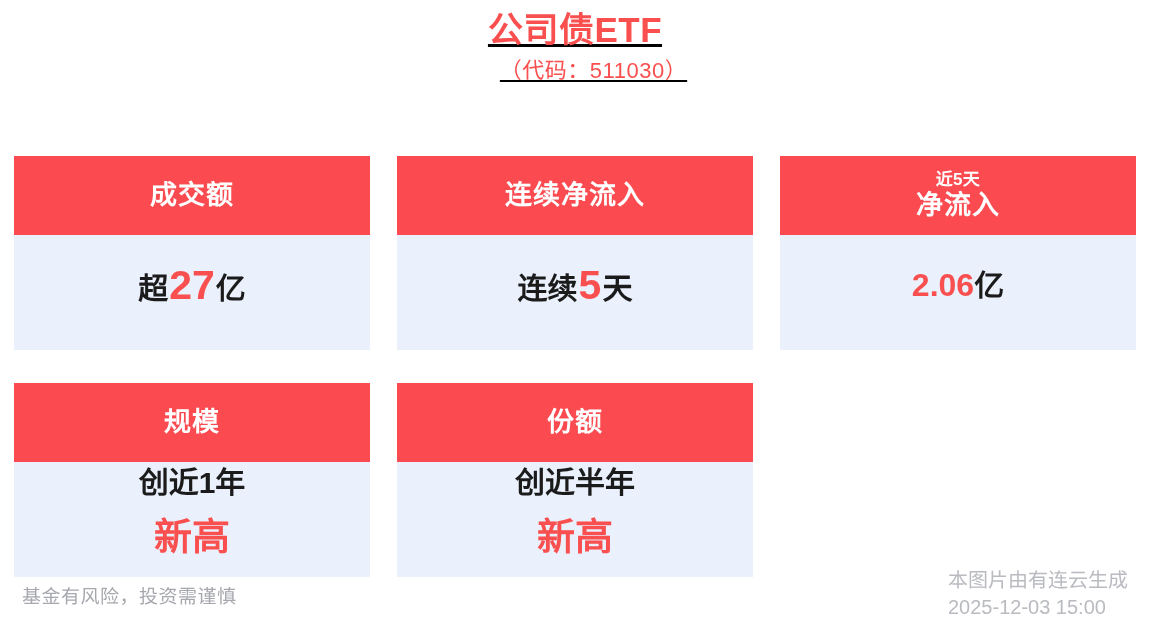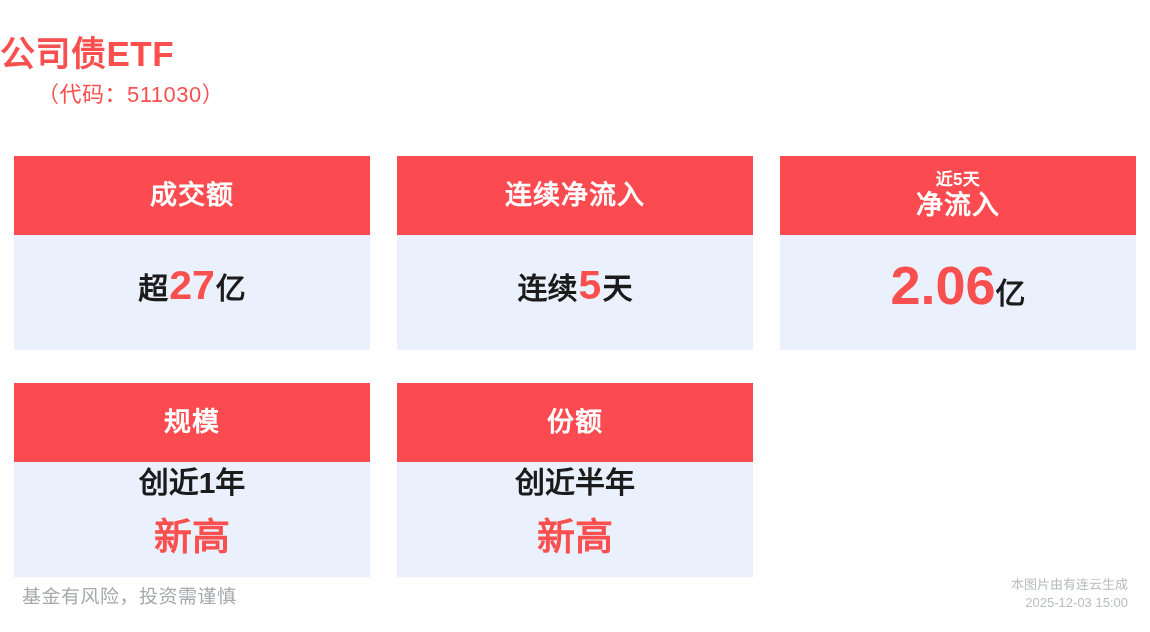--- a/index.html
+++ b/index.html
@@ -11,21 +11,23 @@
     width: 1150px;
     height: 632px;
     background: #ffffff;
     font-family: "Liberation Sans", "DejaVu Sans", sans-serif;
     overflow: hidden;
     position: relative;
   }
 
   
   .page-header {
-    padding-top: 32px;
+    text-align: center;
+    padding-top: 8px;
+    text-decoration: underline;
   }
   .page-title {
     font-size: 35px;
     font-weight: 700;
     color: #f9504f;
     line-height: 1.25;
     letter-spacing: 0.5px;
   }
   .page-subtitle {
     font-size: 22px;
@@ -109,21 +111,21 @@
     font-weight: 700;
     color: #1b1b1b;
   }
   .seg.red-lg {
     font-size: 41px;
     font-weight: 700;
     color: #f9504f;
     padding: 0 1px;
   }
   .seg.red-xl {
-    font-size: 54px;
+    font-size: 32px;
     font-weight: 700;
     color: #f9504f;
   }
   .seg.dark-unit {
     font-size: 30px;
     font-weight: 700;
     color: #1b1b1b;
   }
   .seg.dark-line {
     font-size: 30px;
@@ -149,23 +151,22 @@
     box-sizing: border-box;
     padding: 0 22px 12px 22px;
   }
   .footer-left {
     font-size: 19px;
     color: #a6a8ad;
     letter-spacing: 0.5px;
     white-space: nowrap;
   }
   .footer-right {
-    text-align: right;
     color: #b9bbc0;
-    font-size: 13px;
+    font-size: 20px;
     line-height: 1.35;
   }
   .footer-right div {
     white-space: nowrap;
   }
 </style>
 </head>
 <body>
 
 <div class="page-header">

